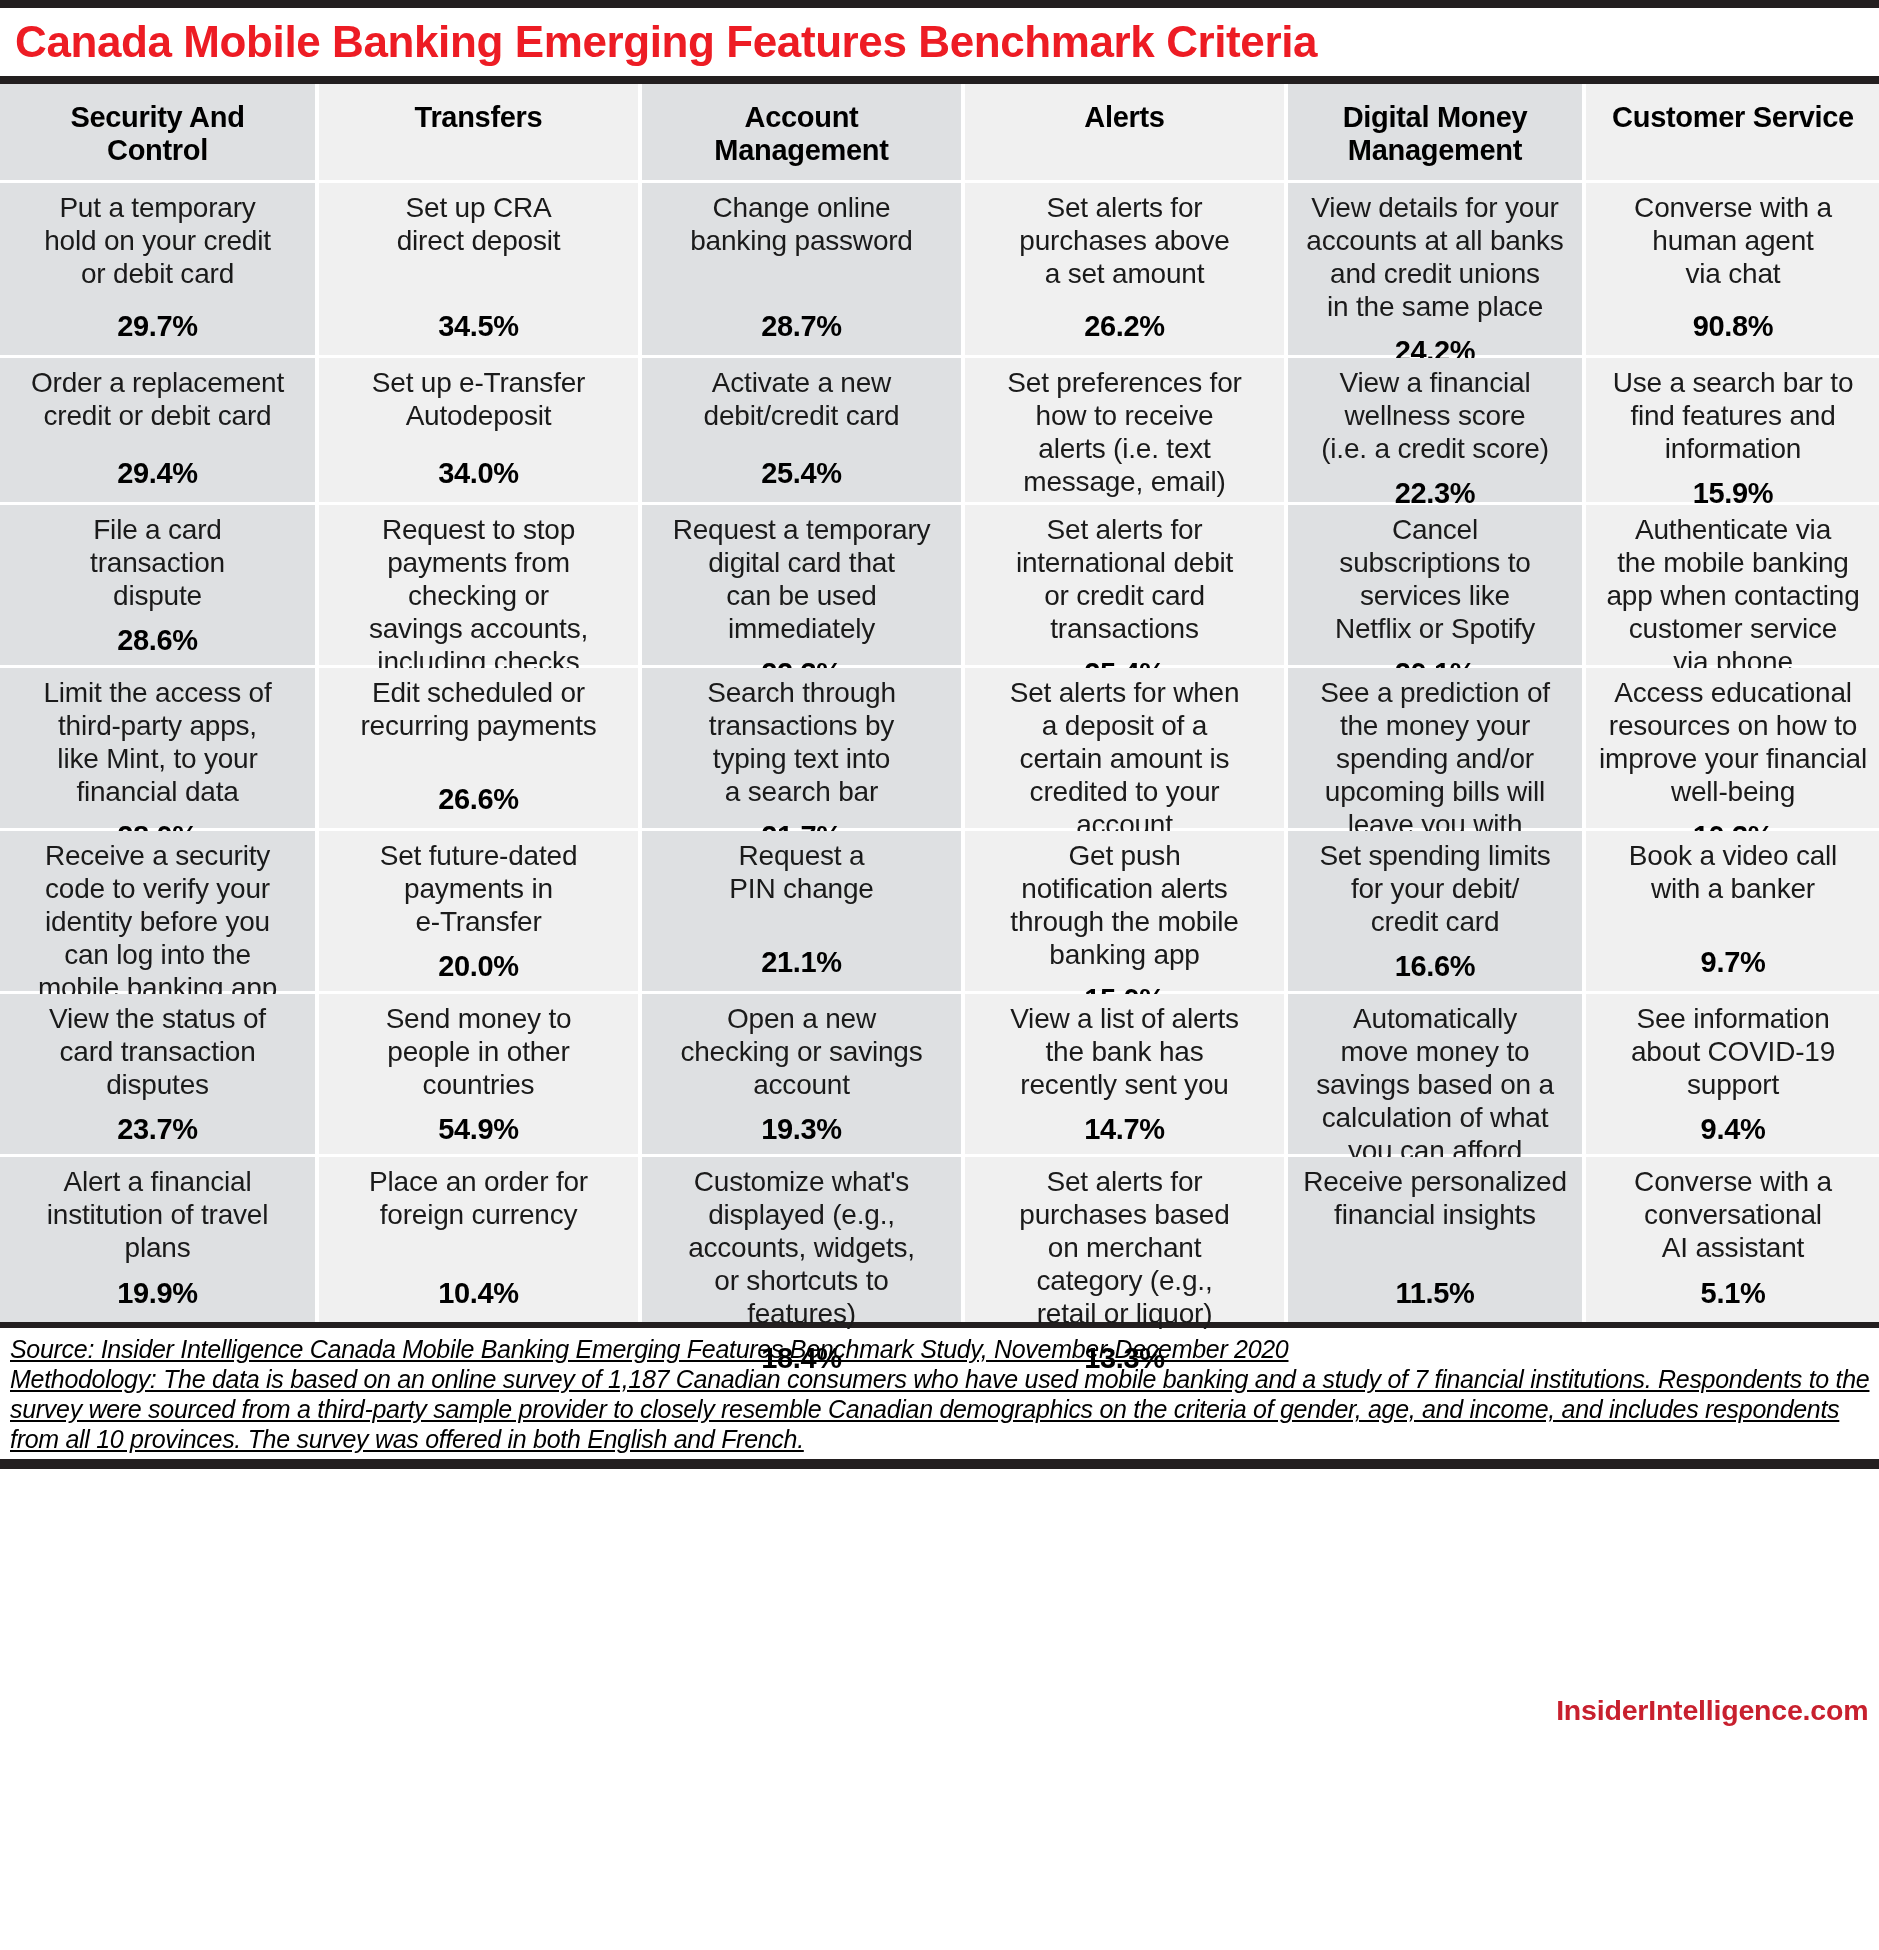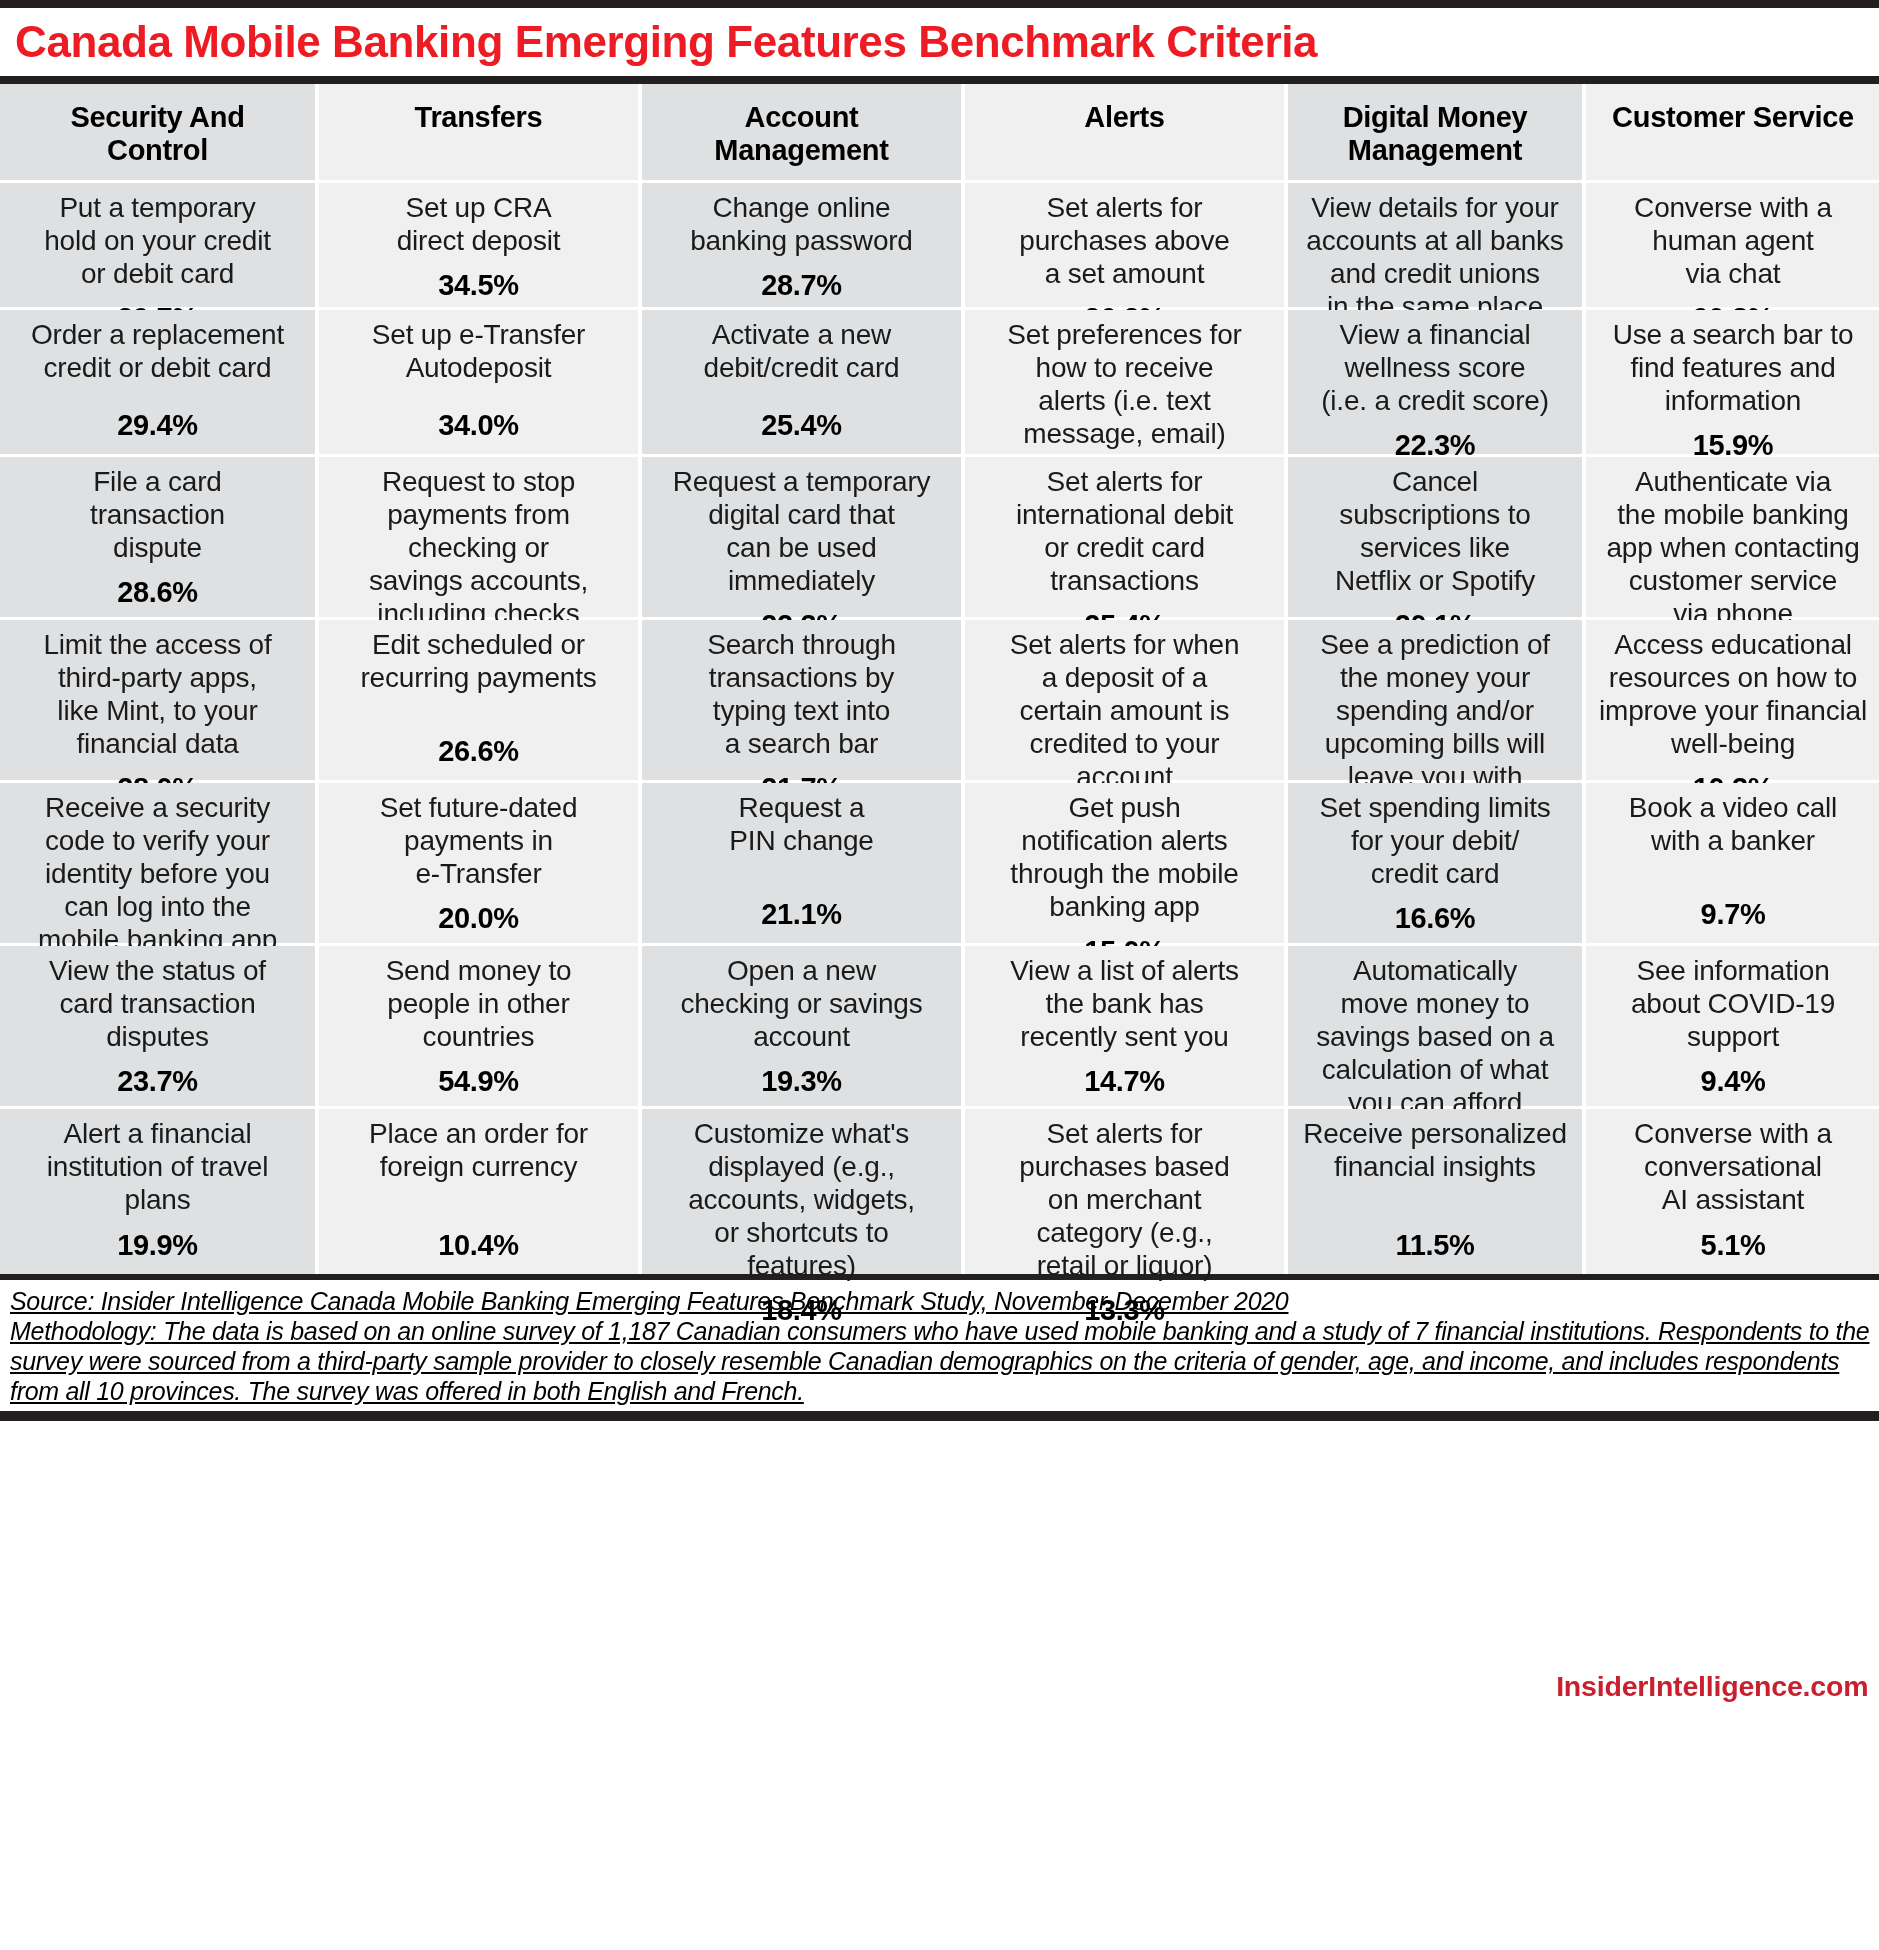--- a/index.html
+++ b/index.html
@@ -107,21 +107,21 @@
   .cell-pct{
     font-size:29px;
     font-weight:bold;
     color:#000;
     letter-spacing:-0.3px;
     margin-top:auto;
     padding-top:11.7px;
   }
 
   
-  .r0 .cell{height:124px;}
+  .r0 .cell{height:172px;}
   .r1 .cell{height:144px;}
   .r2 .cell{height:160px;}
   .r3 .cell{height:160px;}
   .r4 .cell{height:160px;}
   .r5 .cell{height:160px;}
   .r6 .cell{height:165px;}
 
   
   .footer{
     flex:none;

